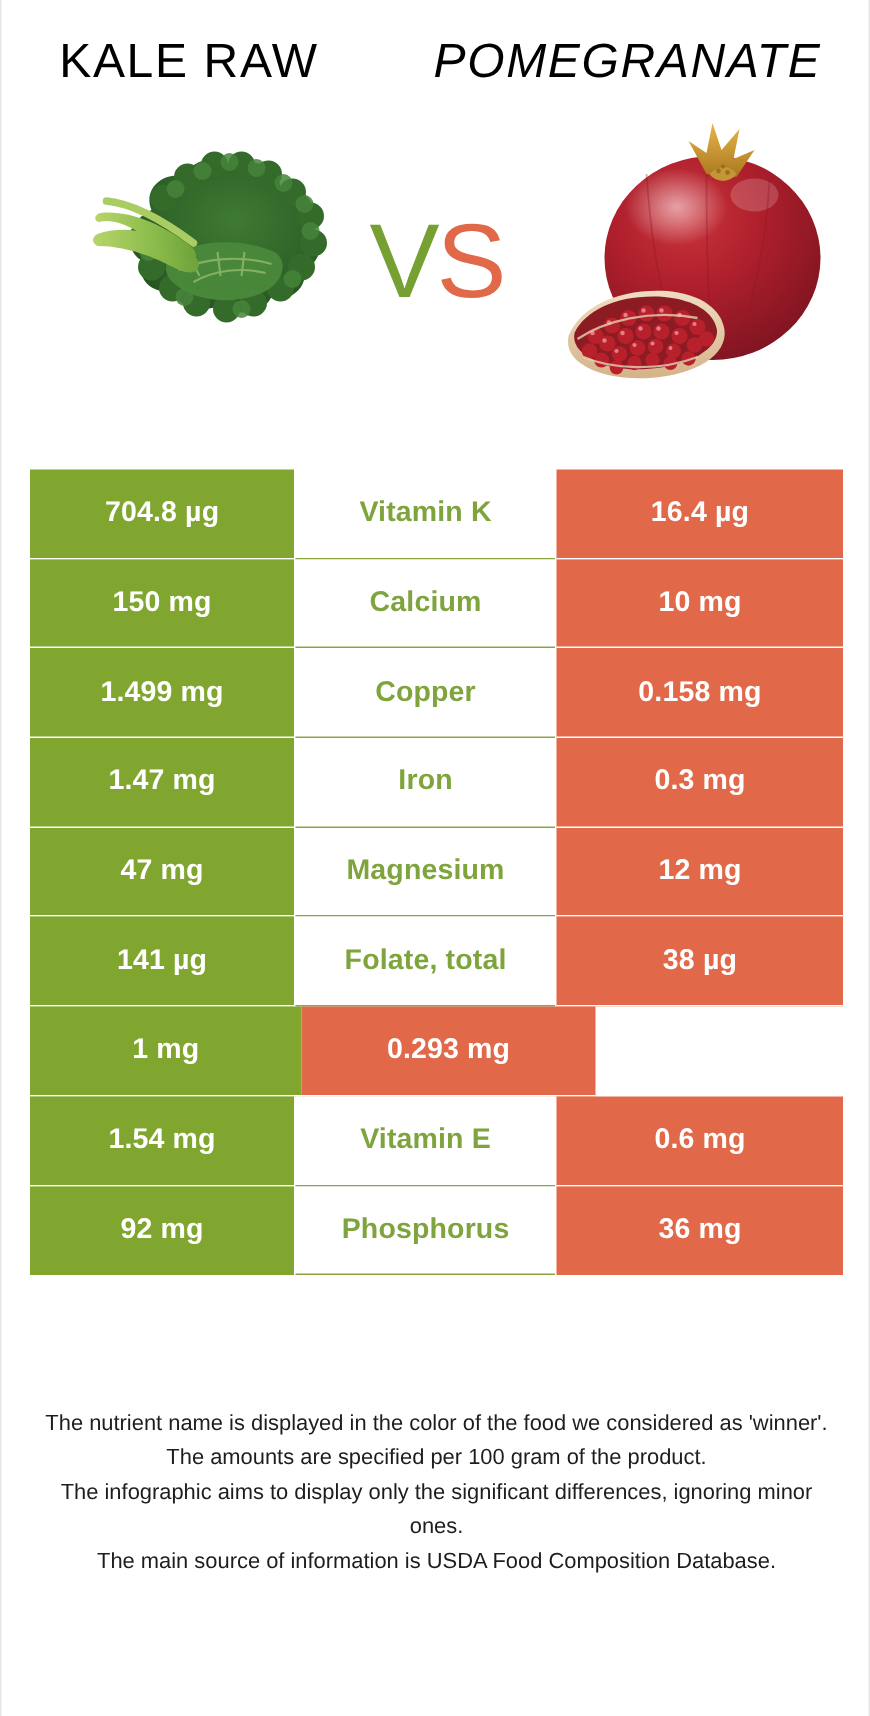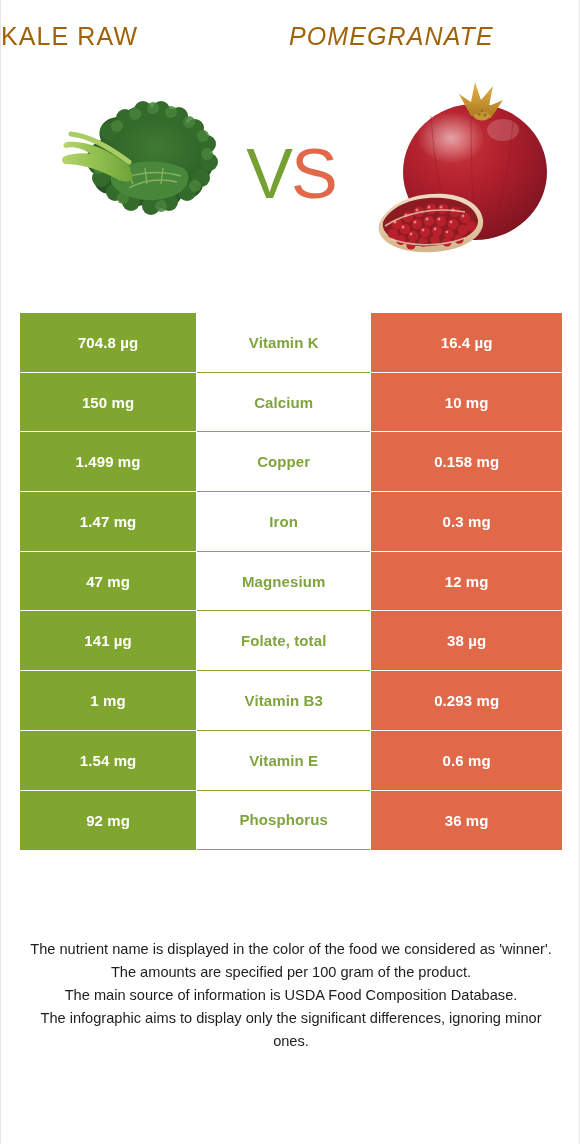--- a/index.html
+++ b/index.html
@@ -23,26 +23,27 @@
     position: absolute;
     top: 0;
     left: 0;
     width: 100%;
     height: 290px;
   }
   .food-title {
     position: absolute;
     top: 22px;
     font-family: "Liberation Sans", sans-serif;
-    font-size: 25px;
+    font-size: 32px;
     font-weight: 300;
     letter-spacing: 1.1px;
-    color: #a16207;
+    color: #000000;
     text-transform: uppercase;
     white-space: nowrap;
+    text-align: center;
   }
   .food-title.left  { left: 0;   width: 250px; }
   .food-title.right { right: 0;  width: 290px; padding-right: 32px; box-sizing: border-box; font-style: italic; }
 
   .vs-wrap {
     position: absolute;
     top: 132px;
     left: 236px;
     width: 108px;
     height: 84px;
@@ -81,21 +82,21 @@
   .row {
     position: relative;
     display: flex;
     height: 59.7px;
     align-items: stretch;
   }
   .cell {
     display: flex;
     align-items: center;
     justify-content: center;
-    font-size: 15px;
+    font-size: 19px;
     letter-spacing: .1px;
     box-sizing: border-box;
   }
   .cell.left-val {
     width: 181px;
     background: #80a62f;
     color: #ffffff;
     font-weight: 600;
     border-bottom: 1px solid #ffffff;
   }
@@ -355,36 +356,35 @@
   </div>
 
   <div class="row">
     <div class="cell left-val">141 µg</div>
     <div class="cell center-name">Folate, total</div>
     <div class="cell right-val">38 µg</div>
   </div>
 
   <div class="row">
     <div class="cell left-val">1 mg</div>
-    <div class="cell center-name">Vitamin B3</div>
     <div class="cell right-val">0.293 mg</div>
   </div>
 
   <div class="row">
     <div class="cell left-val">1.54 mg</div>
     <div class="cell center-name">Vitamin E</div>
     <div class="cell right-val">0.6 mg</div>
   </div>
 
   <div class="row">
     <div class="cell left-val">92 mg</div>
     <div class="cell center-name">Phosphorus</div>
     <div class="cell right-val">36 mg</div>
   </div>
 
 </div>
 
 <div class="footer">
   <div>The nutrient name is displayed in the color of the food we considered as 'winner'.</div>
   <div>The amounts are specified per 100 gram of the product.</div>
+  <div>The infographic aims to display only the significant differences, ignoring minor ones.</div>
   <div>The main source of information is USDA Food Composition Database.</div>
-  <div>The infographic aims to display only the significant differences, ignoring minor ones.</div>
 </div>
 
 </body></html>

